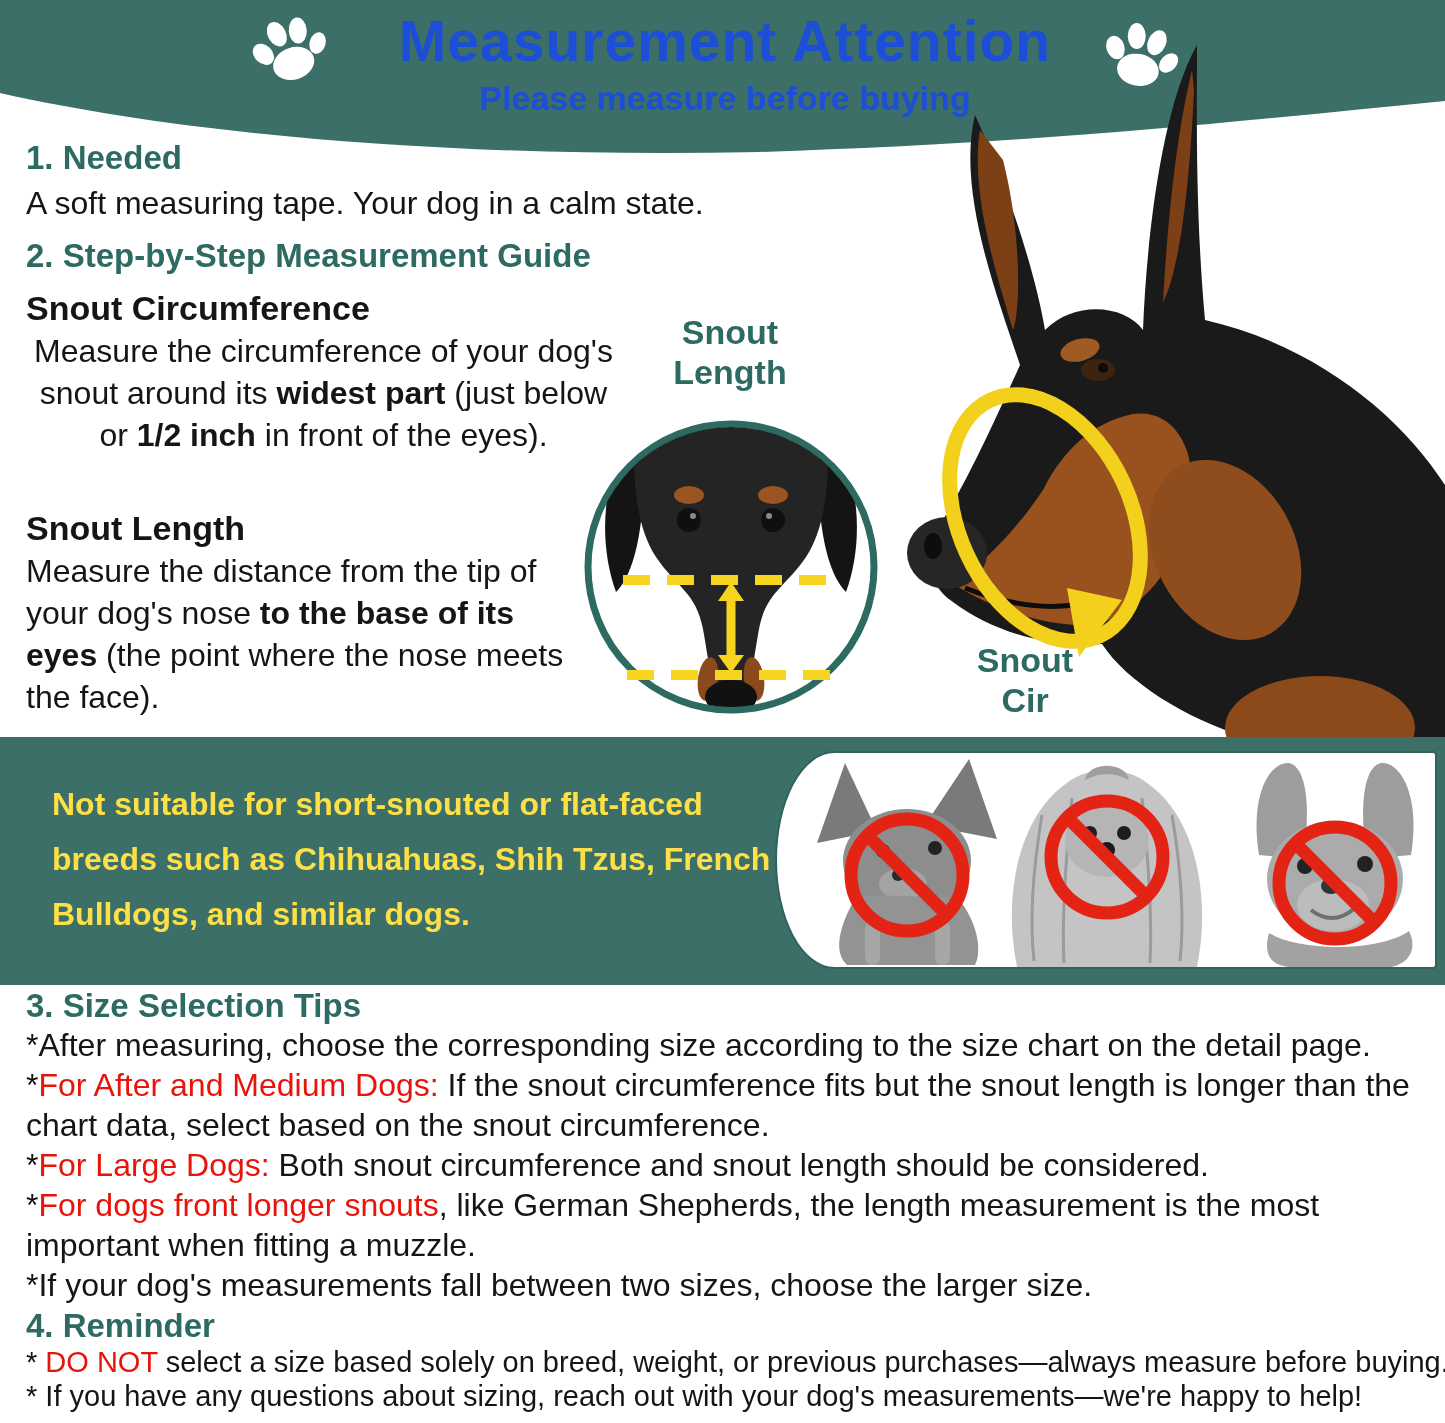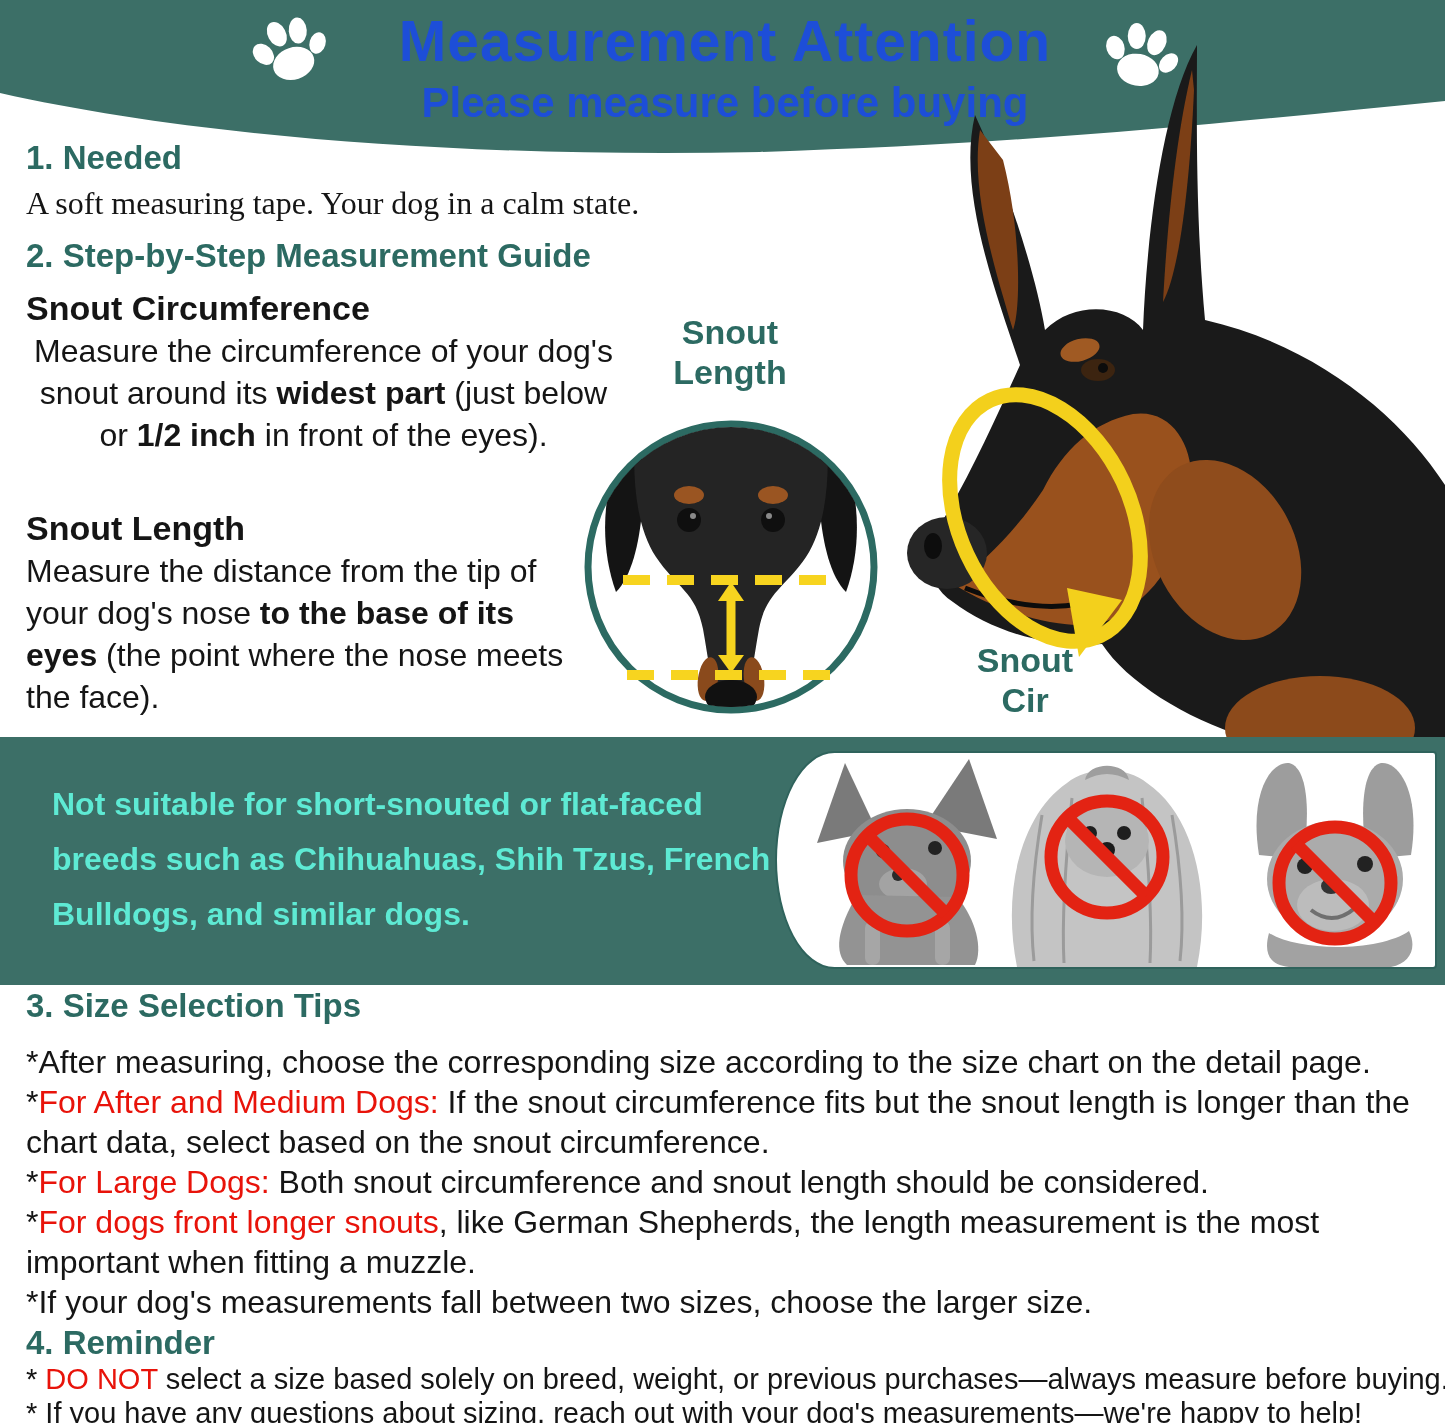--- a/index.html
+++ b/index.html
@@ -5,58 +5,58 @@
   html,body{margin:0;padding:0;}
   body{font-family:"Liberation Sans",sans-serif;}
   .page{position:relative;width:1445px;height:1423px;background:#ffffff;overflow:hidden;}
   .abs{position:absolute;}
   svg{display:block;}
 
   
   .header-svg{left:0;top:0;z-index:1;}
   .header-text{z-index:3;text-align:center;color:#1d4ed8;}
   .title{left:320px;top:8px;width:810px;font-size:57px;font-weight:bold;letter-spacing:1px;}
-  .subtitle{left:320px;top:79px;width:810px;font-size:42px;font-weight:bold;}
+  .subtitle{left:320px;top:79px;width:810px;font-size:34px;font-weight:bold;}
   .paw{z-index:3;}
   .paw-left{left:250px;top:14px;transform:rotate(-18deg);}
   .paw-right{left:1100px;top:20px;transform:rotate(10deg);}
 
   
   .h-teal{color:#2c6a62;font-weight:bold;font-size:33px;line-height:40px;}
   .h-black{color:#151515;font-weight:bold;font-size:34px;line-height:40px;}
   .body-text{color:#151515;font-size:32px;line-height:42px;}
   .seg-n{font-weight:normal;}
   .seg-b{font-weight:bold;}
   .seg-r{color:#e8130a;}
 
   #s1-heading{left:26px;top:138px;}
-  #s1-body{left:26px;top:182px;white-space:nowrap;font-family:Liberation Serif, serif;}
+  #s1-body{left:26px;top:182px;white-space:nowrap;}
   #s2-heading{left:26px;top:236px;}
   #sc-title{left:26px;top:288px;}
   #sc-body{left:26px;top:330px;width:595px;text-align:center;}
   #sl-title{left:26px;top:508px;}
   #sl-body{left:26px;top:550px;width:540px;}
 
   
   .diagram-label{color:#2c6a62;font-weight:bold;font-size:34px;line-height:40px;text-align:center;}
   #snout-length-label{left:640px;top:312px;width:180px;z-index:4;}
   #snout-cir-label{left:950px;top:640px;width:150px;z-index:4;}
   .circle-diagram{left:581px;top:417px;z-index:3;}
   .dog-head{left:895px;top:30px;z-index:2;}
 
   
   .banner{left:0;top:737px;width:1445px;height:248px;background:#3c6f67;z-index:5;}
-  .banner-text{left:52px;top:40px;width:720px;color:#5eead4;font-weight:bold;font-size:32px;line-height:55px;}
+  .banner-text{left:52px;top:40px;width:720px;color:#fde047;font-weight:bold;font-size:32px;line-height:55px;}
   .banner-inset{left:775px;top:14px;width:662px;height:218px;background:#ffffff;
     border:2px solid #2f635c;box-sizing:border-box;
     border-radius:60px 4px 4px 60px / 110px 4px 4px 110px;overflow:hidden;}
 
   
   .bottom-flow{left:26px;top:987px;width:1412px;z-index:2;}
-  .bottom-flow .h-teal{line-height:38px;margin:0 0 17px 0;}
+  .bottom-flow .h-teal{line-height:38px;margin:0 0 0 0;}
   .tip{margin:0;color:#151515;font-size:32px;line-height:40px;}
   #s4-heading{margin:2px 0 0 0;}
   .reminder{margin:0;color:#151515;font-size:29px;line-height:34px;white-space:nowrap;}
 </style>
 </head>
 <body>
 
 <div class="page">
 
   <svg class="abs header-svg" width="1445" height="175" viewBox="0 0 1445 175">

